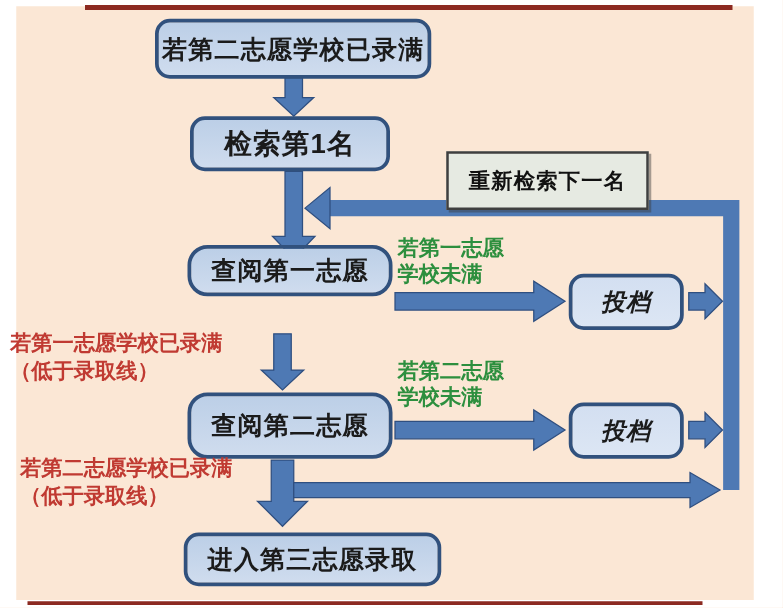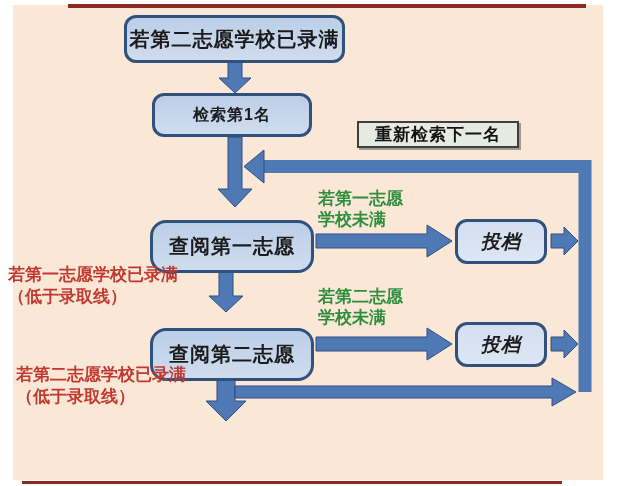--- a/index.html
+++ b/index.html
@@ -27,28 +27,28 @@
     position:absolute;box-sizing:border-box;
     border:3px solid var(--box-border,#31517d);
     border-radius:12px;
     background:linear-gradient(180deg,var(--box-fill,#bccfe7) 0%,#cfdcee 100%);
     display:flex;align-items:center;justify-content:center;
     font-weight:bold;color:#1b1b1b;
     letter-spacing:1px;
   }
   .box.light{background:linear-gradient(180deg,#d3dff1 0%,#dce6f4 100%);font-style:italic;}
   #node-sort{left:124px;top:15px;width:221px;height:48px;font-size:20px;}
-  #node-search-first{left:152px;top:93px;width:160px;height:44px;font-size:16px;}
-  #node-check-first{left:150px;top:220px;width:164px;height:53px;font-size:20px;border-radius:16px;}
-  #node-check-second{left:150px;top:328px;width:164px;height:53px;font-size:20px;border-radius:16px;}
+  #node-search-first{left:152px;top:93px;width:160px;height:44px;font-size:22px;}
+  #node-check-first{left:150px;top:196px;width:164px;height:41px;font-size:20px;border-radius:16px;}
+  #node-check-second{left:150px;top:314px;width:164px;height:53px;font-size:20px;border-radius:16px;}
   #node-file-1{left:455px;top:219px;width:92px;height:45px;font-size:19px;}
   #node-file-2{left:455px;top:322px;width:92px;height:45px;font-size:19px;}
   #node-third{left:147px;top:426px;width:206px;height:43px;font-size:20px;}
   #node-requery{
-    position:absolute;left:357px;top:121px;width:162px;height:27px;
+    position:absolute;left:357px;top:121px;width:162px;height:47px;
     box-sizing:border-box;border:2px solid var(--requery-border,#3f3f3f);
     background:var(--requery-fill,#e6eae2);
     box-shadow:2px 2px 0 rgba(60,60,60,0.45);
     display:flex;align-items:center;justify-content:center;
     font-weight:bold;font-size:17px;color:#111;letter-spacing:1px;
   }
   .lbl{
     position:absolute;text-align:left;font-weight:bold;
     line-height:21px;font-size:17px;white-space:pre-line;
   }
@@ -94,20 +94,21 @@
     <polygon class="arrow" points="551,337 564,337 564,330 578,344 564,358 564,351 551,351"></polygon>
   </svg>
 
   <div id="node-sort" class="box">若第二志愿学校已录满</div>
   <div id="node-search-first" class="box">检索第1名</div>
   <div id="node-requery">重新检索下一名</div>
   <div id="node-check-first" class="box">查阅第一志愿</div>
   <div id="node-check-second" class="box">查阅第二志愿</div>
   <div id="node-file-1" class="box light">投档</div>
   <div id="node-file-2" class="box light">投档</div>
+  <div id="node-third" class="box">进入第三志愿录取</div>
 
   <div id="lbl-first-not-full" class="lbl green">若第一志愿
 学校未满</div>
   <div id="lbl-second-not-full" class="lbl green">若第二志愿
 学校未满</div>
   <div id="lbl-first-full" class="lbl red">若第一志愿学校已录满
 （低于录取线）</div>
   <div id="lbl-second-full" class="lbl red">若第二志愿学校已录满
 （低于录取线）</div>
 </div>

